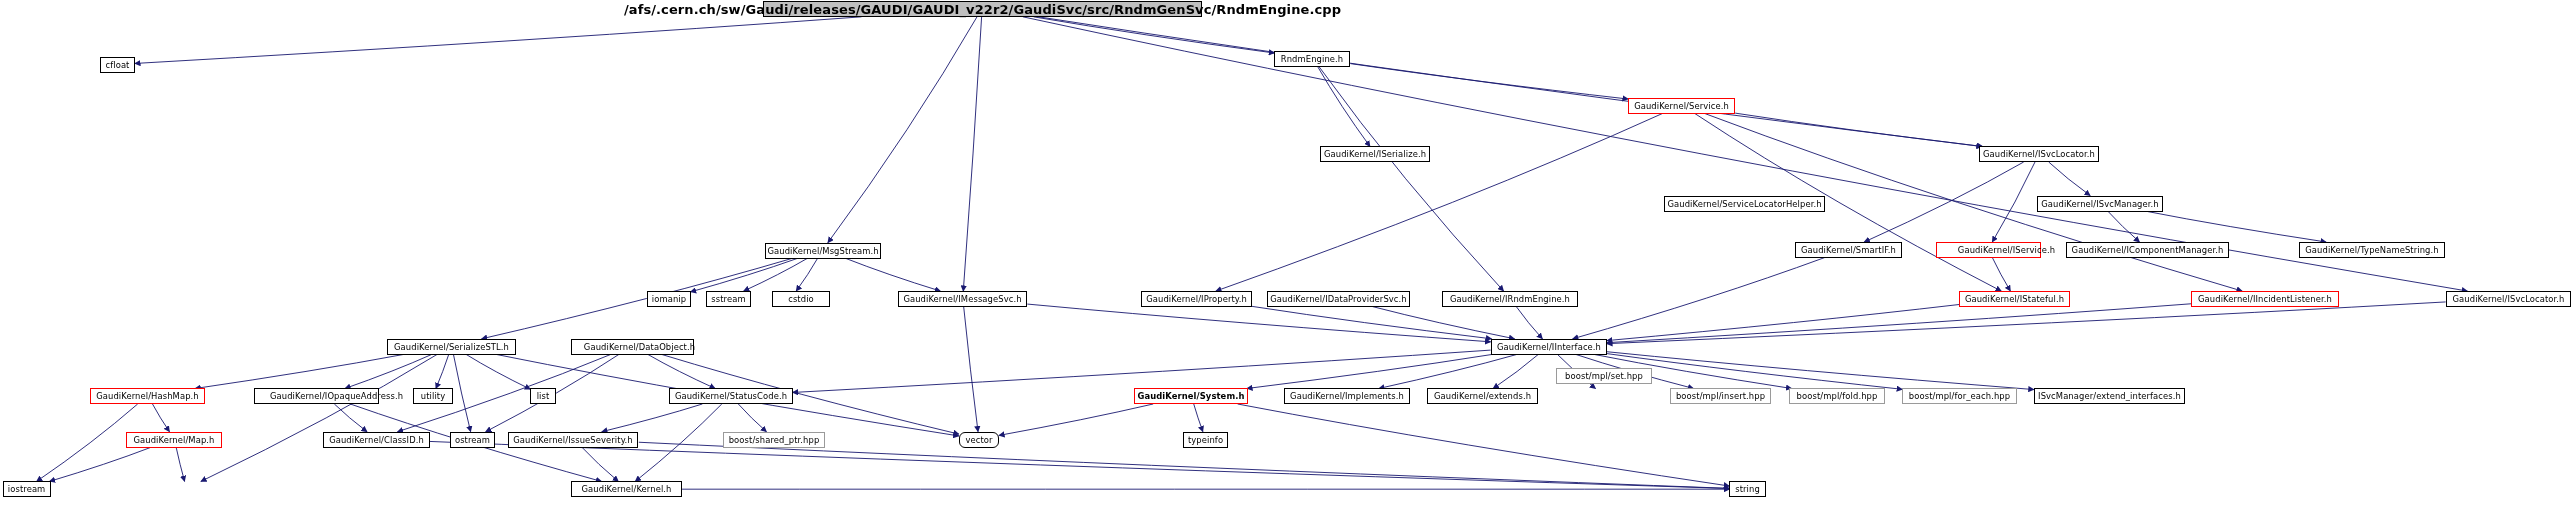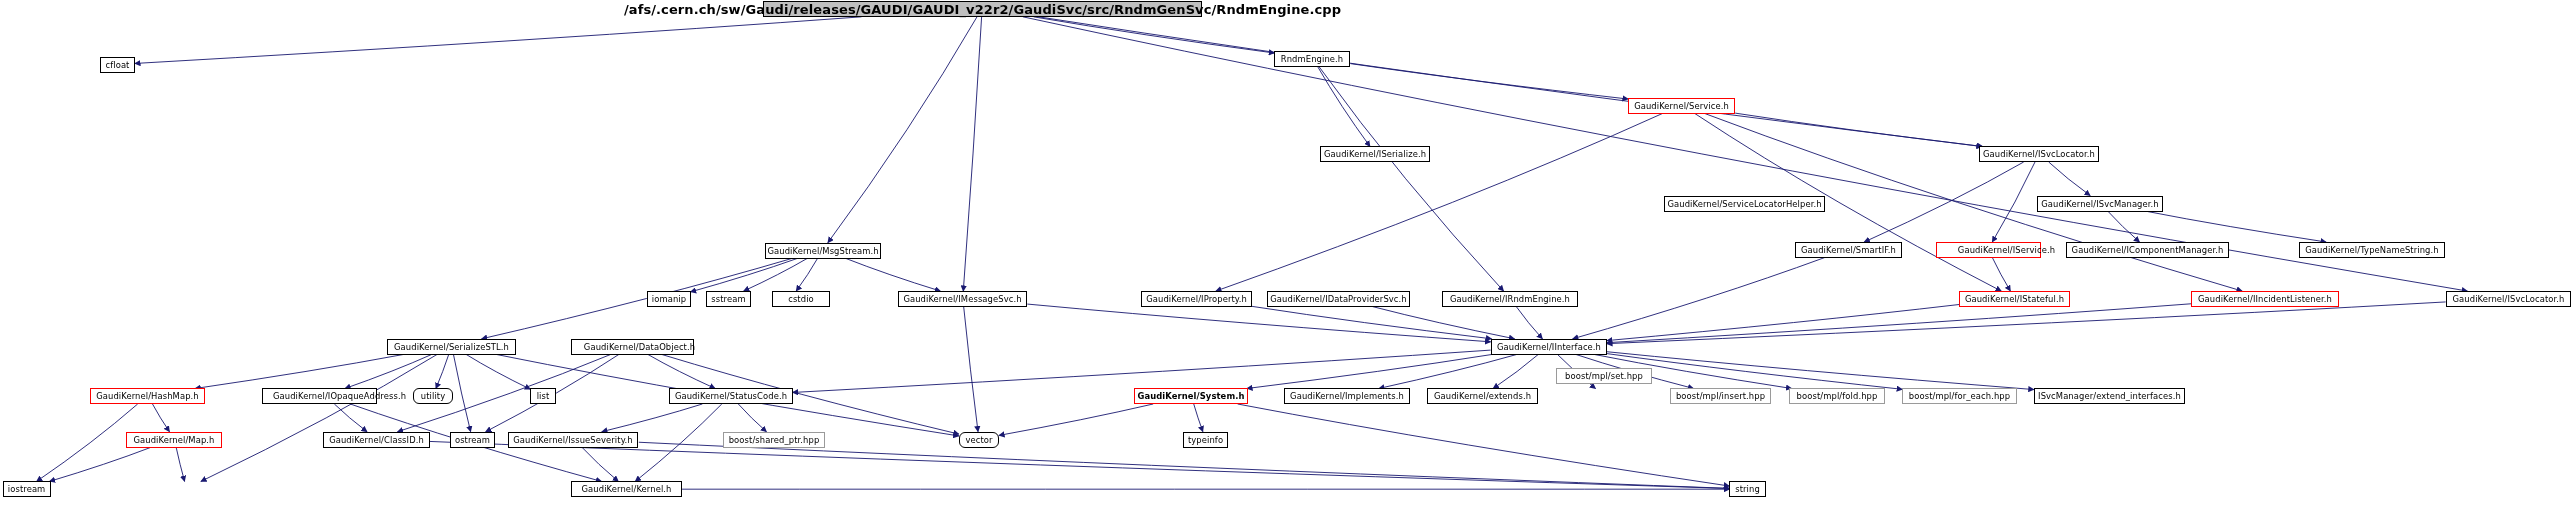--- a/index.html
+++ b/index.html
@@ -152,22 +152,22 @@
       <div class="node" style="left: 1141px; top: 291px; width: 111px; height: 15.5px;">GaudiKernel/IProperty.h</div>
       <div class="node" style="left: 1267px; top: 291px; width: 143px; height: 15.5px;">GaudiKernel/IDataProviderSvc.h</div>
       <div class="node" style="left: 1442px; top: 291px; width: 136px; height: 15.5px;">GaudiKernel/IRndmEngine.h</div>
       <div class="node red" style="left: 1959px; top: 291px; width: 111px; height: 15.5px;">GaudiKernel/IStateful.h</div>
       <div class="node red" style="left: 2191px; top: 291px; width: 148px; height: 15.5px;">GaudiKernel/IIncidentListener.h</div>
       <div class="node" style="left: 2446px; top: 291px; width: 125px; height: 15.5px;">GaudiKernel/ISvcLocator.h</div>
       <div class="node" style="left: 387px; top: 339px; width: 129px; height: 15.5px;">GaudiKernel/SerializeSTL.h</div>
       <div class="node" style="left: 571px; top: 339px; width: 123px; height: 15.5px; padding-left: 14px;">GaudiKernel/DataObject.h</div>
       <div class="node" style="left: 1491px; top: 339px; width: 116px; height: 15.5px;">GaudiKernel/IInterface.h</div>
       <div class="node red" style="left: 90px; top: 388px; width: 115px; height: 15.5px;">GaudiKernel/HashMap.h</div>
-      <div class="node" style="left: 262px; top: 388px; width: 115px; height: 15.5px; padding-left: 40px;">GaudiKernel/IOpaqueAddress.h</div>
-      <div class="node" style="left: 413px; top: 388px; width: 40px; height: 15.5px; border-radius: 6px;">utility</div>
+      <div class="node" style="left: 254px; top: 388px; width: 125px; height: 15.5px; padding-left: 40px;">GaudiKernel/IOpaqueAddress.h</div>
+      <div class="node" style="left: 413px; top: 388px; width: 40px; height: 15.5px;">utility</div>
       <div class="node" style="left: 530px; top: 388px; width: 26px; height: 15.5px;">list</div>
       <div class="node" style="left: 669px; top: 388px; width: 124px; height: 15.5px;">GaudiKernel/StatusCode.h</div>
       <div class="node red" style="left: 1134px; top: 388px; width: 114px; height: 15.5px; font-weight: bold;">GaudiKernel/System.h</div>
       <div class="node" style="left: 1284px; top: 388px; width: 126px; height: 15.5px;">GaudiKernel/Implements.h</div>
       <div class="node" style="left: 1427px; top: 388px; width: 111px; height: 15.5px;">GaudiKernel/extends.h</div>
       <div class="node gray" style="left: 1556px; top: 368px; width: 96px; height: 15.5px;">boost/mpl/set.hpp</div>
       <div class="node gray" style="left: 1670px; top: 388px; width: 101px; height: 15.5px;">boost/mpl/insert.hpp</div>
       <div class="node gray" style="left: 1789px; top: 388px; width: 96px; height: 15.5px;">boost/mpl/fold.hpp</div>
       <div class="node gray" style="left: 1902px; top: 388px; width: 115px; height: 15.5px;">boost/mpl/for_each.hpp</div>
       <div class="node" style="left: 2034px; top: 388px; width: 151px; height: 15.5px;">ISvcManager/extend_interfaces.h</div>

